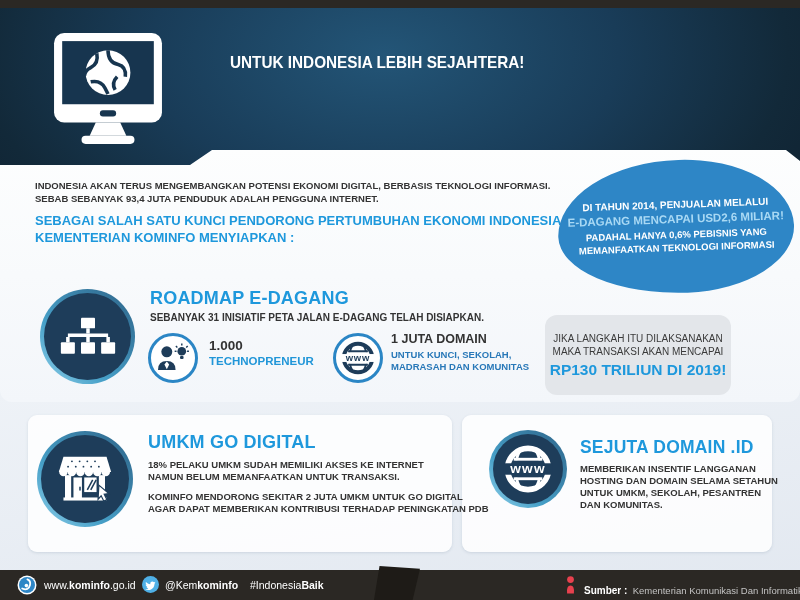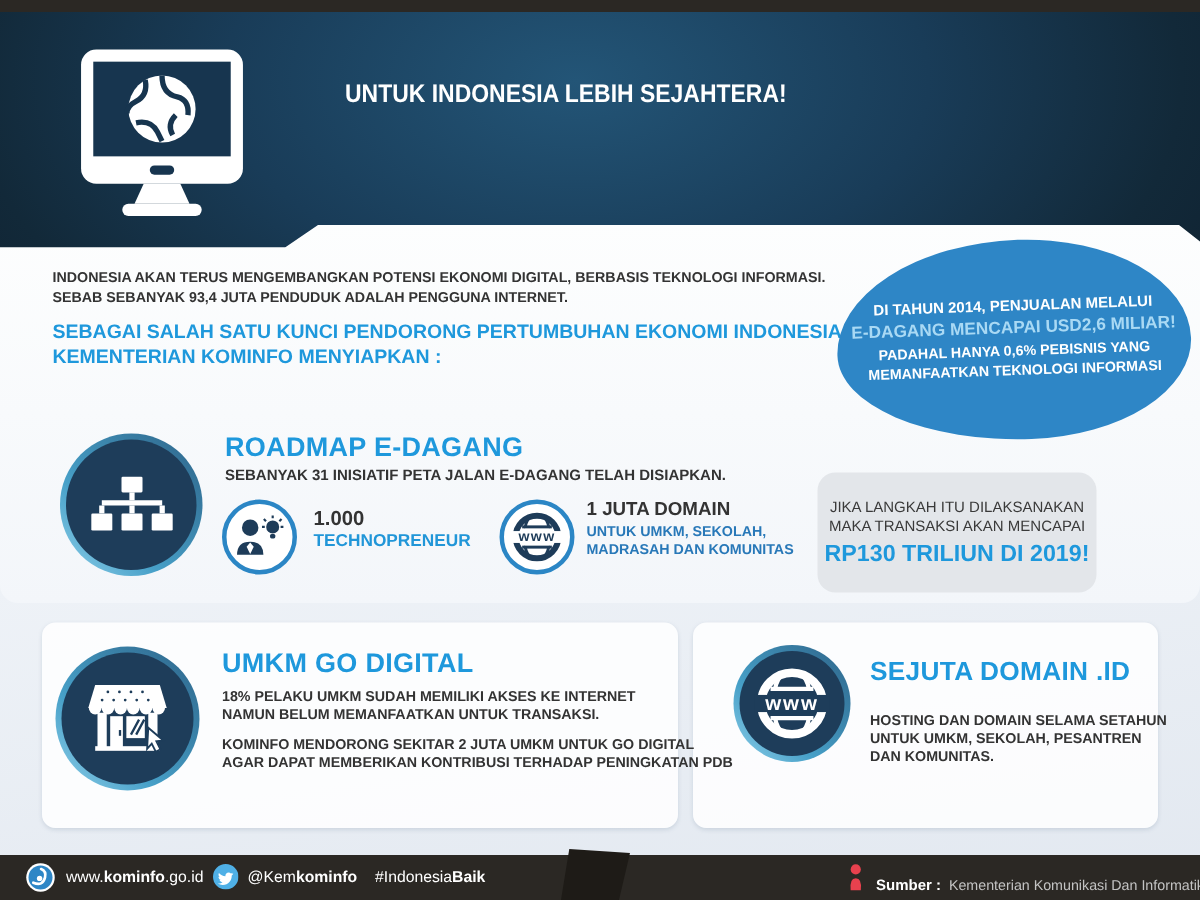--- a/index.html
+++ b/index.html
@@ -153,21 +153,21 @@
         <path d="M14 5.8 q-3 5 -2.5 7.5"></path>
           <path d="M26 5.8 q3 5 2.5 7.5"></path>
         <path d="M14 34.2 q-3 -5 -2.5 -7.5"></path>
           <path d="M26 34.2 q3 -5 2.5 -7.5"></path>
       </g>
       <rect x="1" y="15.6" width="38" height="8.8" fill="#fff"></rect>
       <text x="20" y="23.2" text-anchor="middle" font-size="10.5" font-weight="bold" letter-spacing="1" fill="#1e3c59" font-family="Liberation Sans, sans-serif">www</text>
     </svg>
   </div>
   <div class="abs nw" style="left:391px;top:332px;font-size:12.5px;font-weight:bold;color:#333">1 JUTA DOMAIN</div>
-  <div class="abs blue-line nw" style="left:391px;top:349px">UNTUK UMKM, SEKOLAH,</div>
+  <div class="abs blue-line nw" style="left:391px;top:349px">UNTUK KUNCI, SEKOLAH,</div>
   <div class="abs blue-line nw" style="left:391px;top:361px">MADRASAH DAN KOMUNITAS</div>
 
   <div class="abs gray-box">
     <div class="gb-line nw">JIKA LANGKAH ITU DILAKSANAKAN</div>
     <div class="gb-line nw">MAKA TRANSAKSI AKAN MENCAPAI</div>
     <div class="gb-big nw">RP130 TRILIUN DI 2019!</div>
   </div>
 
   <div class="abs card" style="left:28px;top:415px;width:424px;height:137px"></div>
   <div class="abs card" style="left:462px;top:415px;width:310px;height:137px"></div>
@@ -223,20 +223,21 @@
             <path d="M26 5.8 q3 5 2.5 7.5"></path>
           <path d="M14 34.2 q-3 -5 -2.5 -7.5"></path>
             <path d="M26 34.2 q3 -5 2.5 -7.5"></path>
         </g>
         <rect x="1" y="15.6" width="38" height="8.8" fill="#1e3d5a"></rect>
         <text x="20" y="23.2" text-anchor="middle" font-size="10.5" font-weight="bold" letter-spacing="1" fill="#fff" font-family="Liberation Sans, sans-serif">www</text>
       </svg>
     </div>
   </div>
   <div class="abs sec-title nw" style="left:580px;top:437px;font-size:17.5px">SEJUTA DOMAIN .ID</div>
+  <div class="abs body-line nw" style="left:580px;top:463px">MEMBERIKAN INSENTIF LANGGANAN</div>
   <div class="abs body-line nw" style="left:580px;top:475px">HOSTING DAN DOMAIN SELAMA SETAHUN</div>
   <div class="abs body-line nw" style="left:580px;top:487px">UNTUK UMKM, SEKOLAH, PESANTREN</div>
   <div class="abs body-line nw" style="left:580px;top:499px">DAN KOMUNITAS.</div>
 
   <div class="abs footer"></div>
   <div class="abs footer-fold"></div>
 
   <svg class="abs" style="left:17px;top:575px" width="20" height="20" viewBox="0 0 20 20">
     <circle cx="10" cy="10" r="9.5" fill="#fff"></circle>
     <circle cx="10" cy="10" r="8" fill="#2e86c6"></circle>

